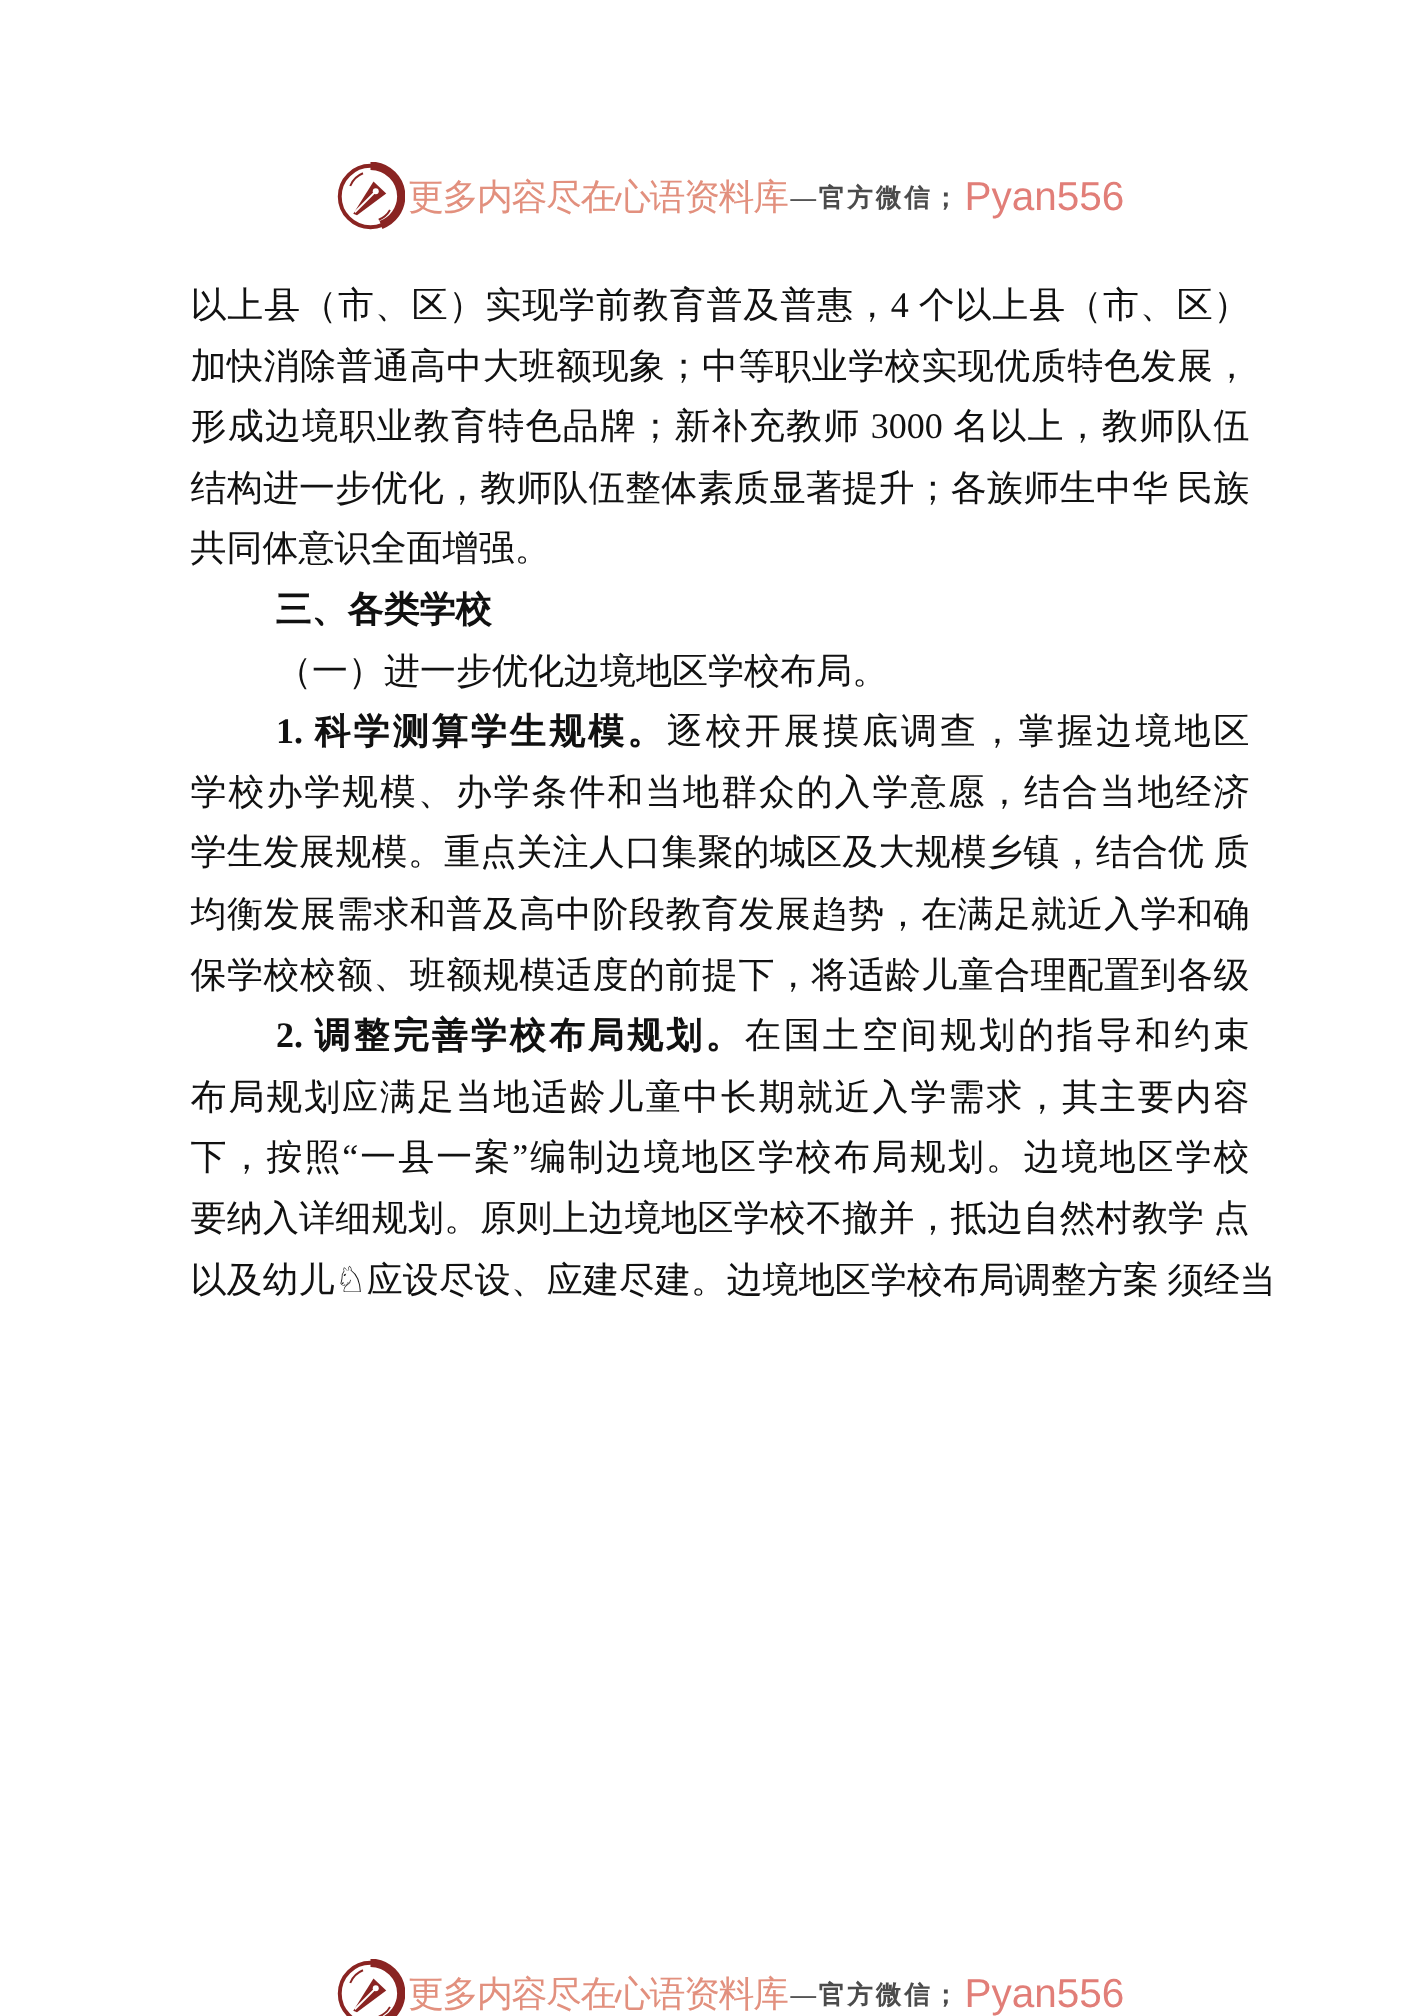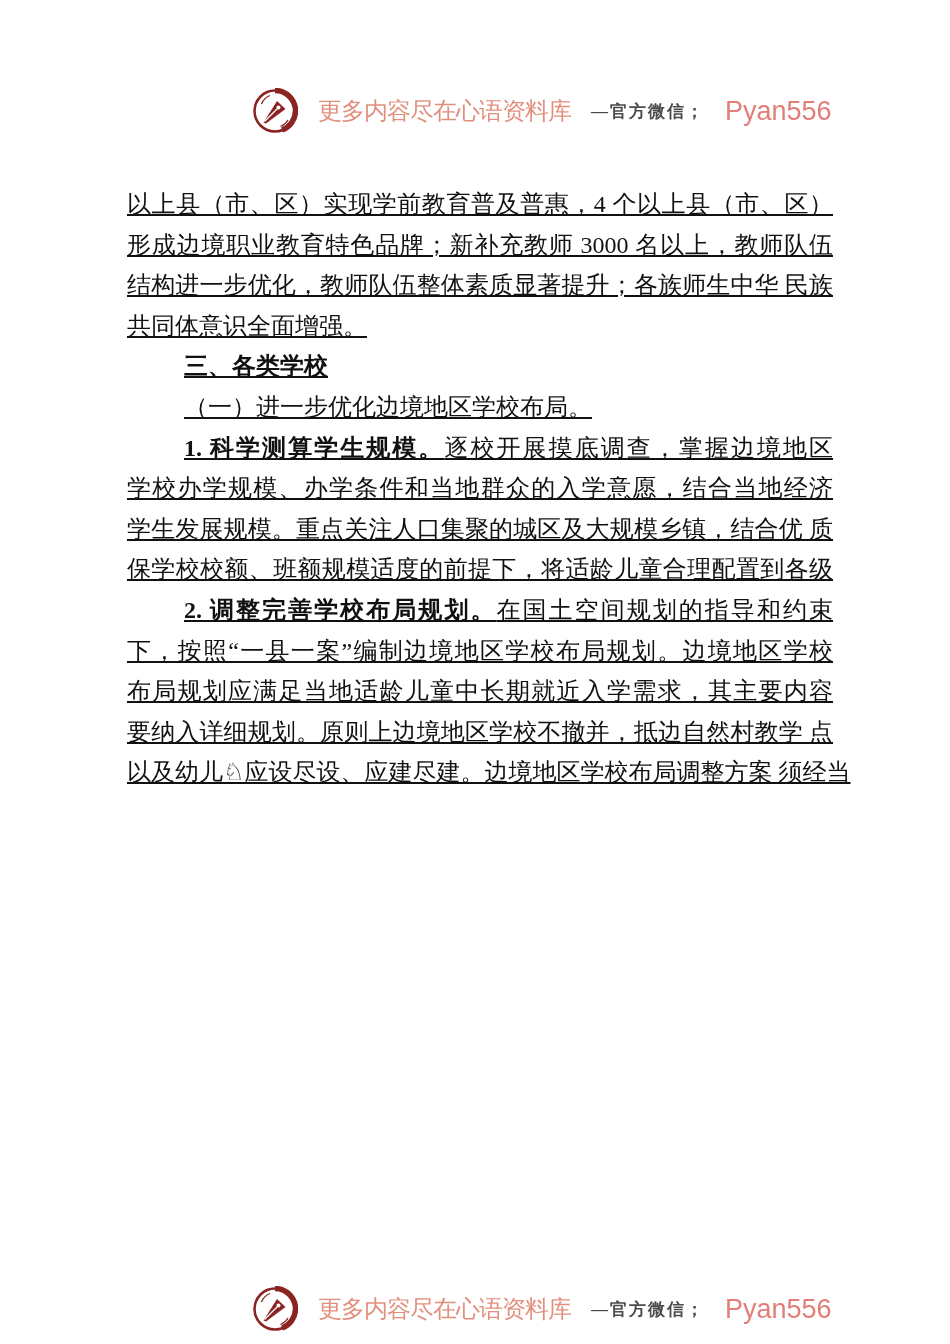--- a/index.html
+++ b/index.html
@@ -6,25 +6,26 @@
   .page{
     position:relative;
     width:950px;height:1344px;
     background:#ffffff;
     overflow:hidden;
     font-family:"Liberation Serif", serif;
   }
   
   .brand{
     position:absolute;
-    left:252px;
+    left:224px;
     display:flex;
     align-items:center;
-    gap:20px;
+    gap:2px;
     white-space:nowrap;
+    margin-top:20px;
   }
   .brand-top{top:88px;}
   .brand-bottom{top:1286px;}
   .brand svg{display:block;flex:0 0 auto;}
   .bt{
     font-family:"Liberation Serif", serif;
     font-size:24px;
     color:var(--wm-brand,#e2907e);
     letter-spacing:-1px;
   }
@@ -45,21 +46,20 @@
     position:absolute;
     left:127px;top:184px;width:706px;
     font-size:24px;
     line-height:40.6px;
     color:var(--doc-color,#111111);
   }
   .line{
     text-align:justify;
     white-space:nowrap;
     height:40.6px;
-    text-decoration:underline;
   }
   .just{ text-align-last:justify; }
   .ind{ padding-left:57px; }
   .head{ font-weight:bold; font-family:"Liberation Sans","Liberation Serif",sans-serif; }
   .b{ font-weight:bold; }
 </style>
 </head>
 <body>
 
 <div class="page">
@@ -74,32 +74,34 @@
       <path d="M9.5 16 A15 15 0 0 1 18 7.5" stroke="#8a2422" stroke-width="1.3" fill="none"></path>
       <path d="M36 32 A15 15 0 0 1 28.5 38.5" stroke="#8a2422" stroke-width="1.3" fill="none"></path>
     </svg>
     <span class="bt">更多内容尽在心语资料库</span>
       <span class="bs">—官方微信；</span>
       <span class="bi">Pyan556</span>
   </div>
 
   <div class="doc" id="doc">
       <div class="line just"><span>以上县（市、区）实现学前教育普及普惠，4 个以上县（市、区）</span></div>
+      <div class="line just"><span>加快消除普通高中大班额现象；中等职业学校实现优质特色发展，</span></div>
       <div class="line just"><span>形成边境职业教育特色品牌；新补充教师 3000 名以上，教师队伍</span></div>
       <div class="line just"><span>结构进一步优化，教师队伍整体素质显著提升；各族师生中华 民族</span></div>
       <div class="line"><span>共同体意识全面增强。</span></div>
       <div class="line ind head"><span class="b">三、各类学校</span></div>
       <div class="line ind"><span>（一）进一步优化边境地区学校布局。</span></div>
       <div class="line just ind"><span class="b">1. 科学测算学生规模。</span><span>逐校开展摸底调查，掌握边境地区</span></div>
       <div class="line just"><span>学校办学规模、办学条件和当地群众的入学意愿，结合当地经济</span></div>
       <div class="line just"><span>学生发展规模。重点关注人口集聚的城区及大规模乡镇，结合优 质</span></div>
+      <div class="line just"><span>均衡发展需求和普及高中阶段教育发展趋势，在满足就近入学和确</span></div>
       <div class="line just"><span>保学校校额、班额规模适度的前提下，将适龄儿童合理配置到各级</span></div>
       <div class="line just ind"><span class="b">2. 调整完善学校布局规划。</span><span>在国土空间规划的指导和约束</span></div>
+      <div class="line just"><span>布局规划应满足当地适龄儿童中长期就近入学需求，其主要内容</span></div>
       <div class="line just"><span>下，按照“一县一案”编制边境地区学校布局规划。边境地区学校</span></div>
-      <div class="line just"><span>布局规划应满足当地适龄儿童中长期就近入学需求，其主要内容</span></div>
       <div class="line just"><span>要纳入详细规划。原则上边境地区学校不撤并，抵边自然村教学 点</span></div>
       <div class="line just"><span>以及幼儿♘应设尽设、应建尽建。边境地区学校布局调整方案 须经当</span></div>
     </div>
 
   <div class="brand brand-bottom">
     <svg width="46" height="46" viewBox="0 0 46 46">
       <circle cx="23" cy="23" r="20.5" fill="#ffffff" stroke="#8a2422" stroke-width="2.6"></circle>
       <path d="M23 2.5 A20.5 20.5 0 0 1 43.5 23 A20.5 20.5 0 0 1 30 42" stroke="#8a2422" stroke-width="5.5" fill="none"></path>
       <path d="M11.5 34.5 L25 13 L33.5 21 L14 35.5 Z" fill="#8a2422"></path>
       <circle cx="26.5" cy="19.5" r="2" fill="#ffffff"></circle>

